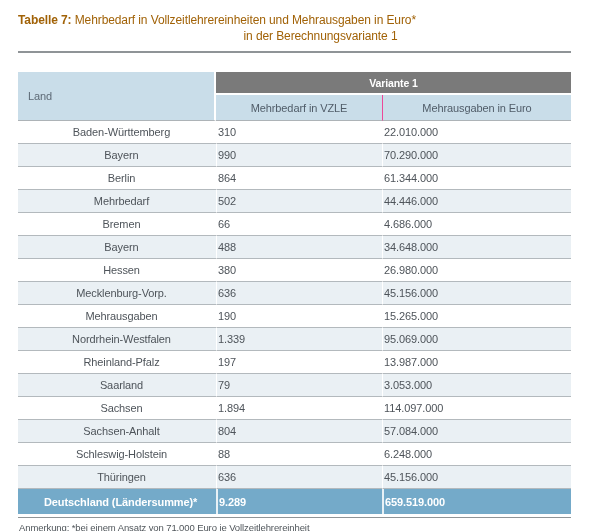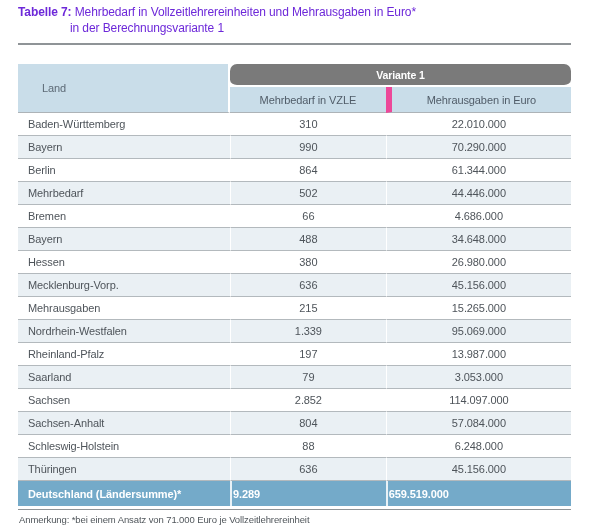--- a/index.html
+++ b/index.html
@@ -5,57 +5,57 @@
   html,body{margin:0;padding:0;background:#ffffff;}
   body{
     width:600px;height:531px;
     font-family:"Liberation Sans",sans-serif;
     -webkit-font-smoothing:antialiased;
   }
   .page{position:relative;width:600px;height:531px;background:#fff;overflow:hidden;}
   .content{margin:0 29px 0 18px;width:553px;}
 
   
-  .title-block{padding-top:4px;font-size:12px;line-height:16px;color:#6d28d9;letter-spacing:-0.1px;}
+  .title-block{padding-top:12px;font-size:12px;line-height:16px;color:#a16207;letter-spacing:-0.1px;}
   .title-prefix{font-weight:bold;}
-  .title-line2{margin-left:52px;}
+  .title-line2{margin-left:52px;text-align:center;}
   .title-rule{border:none;border-top:2px solid #8f9497;margin:7px 0 0 0;}
 
   
   table{border-collapse:separate;border-spacing:0;width:553px;margin-top:19px;
         font-size:11px;color:#4e545a;letter-spacing:-0.1px;}
   th{font-weight:normal;}
   .th-land{
-    background:#c9dde9;width:185px;text-align:left;padding-left:24px;
+    background:#c9dde9;width:185px;text-align:left;padding-left:10px;
     color:#5d6a76;border-right:2px solid #fff;
   }
   .th-group{
     background:#7a7a7a;color:#ffffff;font-weight:bold;font-size:10.5px;
-    height:19px;text-align:center;border-bottom:2px solid #fff;border-radius:7px;
+    height:19px;text-align:center;border-bottom:2px solid #fff;
   }
   .th-sub{
     background:#c9dde9;height:23px;text-align:center;color:#505c68;
     border-bottom:1px solid #adb3b7;
   }
-  .th-sub + .th-sub{border-left:6px solid #ec4899;}
+  .th-sub + .th-sub{border-left:1px solid #ec4899;}
   .th-land{border-bottom:1px solid #adb3b7;}
 
   tbody td{
     height:20px;border-bottom:1px solid #b3b9bd;
-    text-align:center;background:#ffffff;
+    background:#ffffff;
   }
-  tbody td:first-child{text-align:left;padding-left:10px;}
+  tbody td:first-child{text-align:center;padding-left:10px;}
   tbody td + td{border-left:1px solid #fff;}
   tbody tr:nth-child(even) td{background:#eaf0f4;}
 
   .total-row td{
     background:#74aac9 !important;color:#ffffff;font-weight:bold;
     height:23px;border-bottom:none;text-align:left;
   }
-  .total-row td:first-child{text-align:left;padding-left:10px;}
+  .total-row td:first-child{text-align:left;padding-left:26px;}
   .total-row td + td{border-left:2px solid #e8f1f6;}
 
   
   .note-rule{border:none;border-top:1px solid #8f9497;margin:3px 0 0 0;}
   .note-text{font-size:9.5px;color:#50565b;padding:4px 0 5px 1px;letter-spacing:-0.1px;}
 </style>
 </head>
 <body>
 
 <div class="page">
@@ -114,41 +114,41 @@
     <td>380</td>
     <td>26.980.000</td>
   </tr>
           <tr>
     <td>Mecklenburg-Vorp.</td>
     <td>636</td>
     <td>45.156.000</td>
   </tr>
           <tr>
     <td>Mehrausgaben</td>
-    <td>215</td>
+    <td>190</td>
     <td>15.265.000</td>
   </tr>
           <tr>
     <td>Nordrhein-Westfalen</td>
     <td>1.339</td>
     <td>95.069.000</td>
   </tr>
           <tr>
     <td>Rheinland-Pfalz</td>
     <td>197</td>
     <td>13.987.000</td>
   </tr>
           <tr>
     <td>Saarland</td>
     <td>79</td>
     <td>3.053.000</td>
   </tr>
           <tr>
     <td>Sachsen</td>
-    <td>2.852</td>
+    <td>1.894</td>
     <td>114.097.000</td>
   </tr>
           <tr>
     <td>Sachsen-Anhalt</td>
     <td>804</td>
     <td>57.084.000</td>
   </tr>
           <tr>
     <td>Schleswig-Holstein</td>
     <td>88</td>

